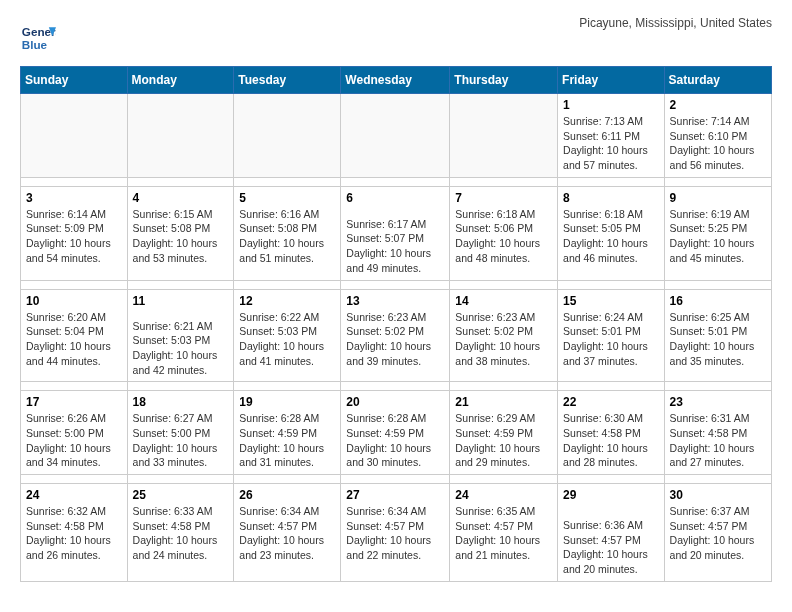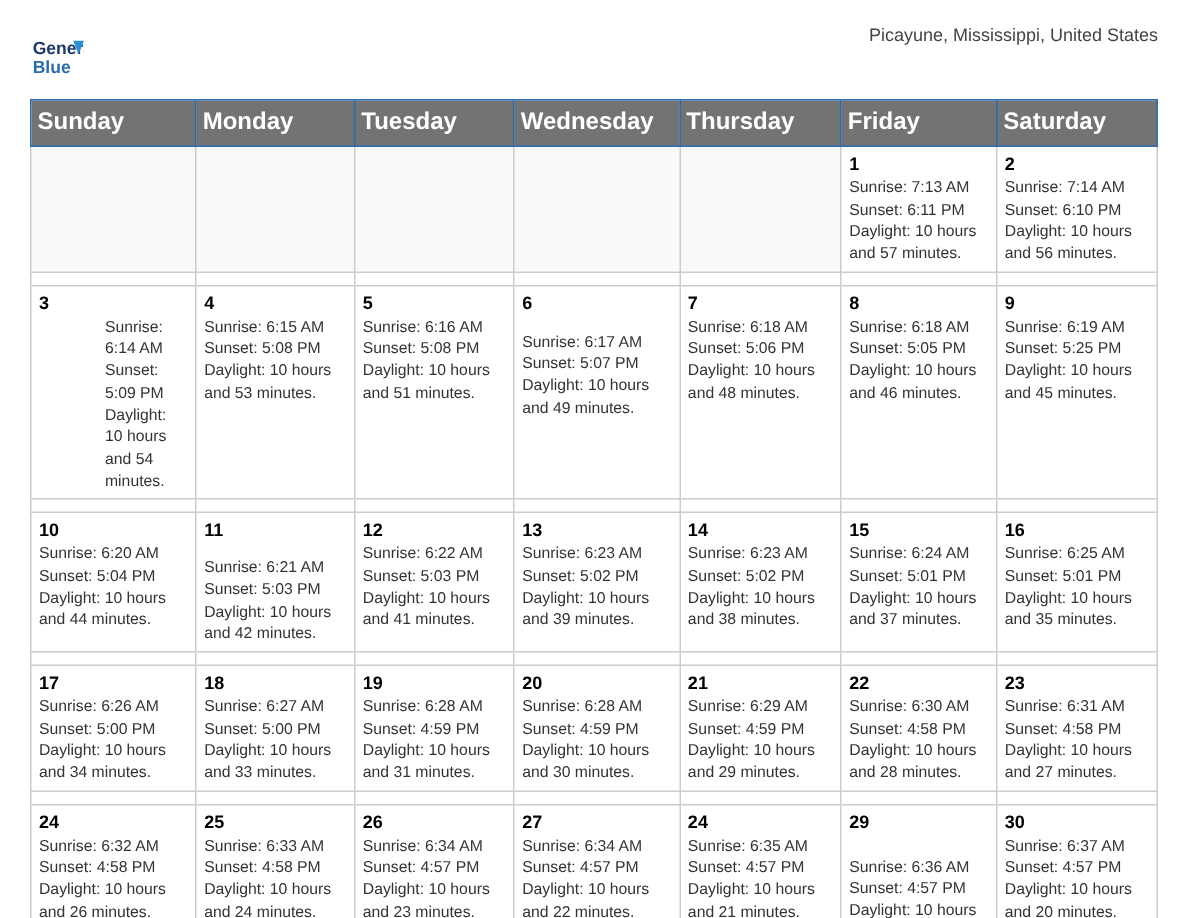--- a/index.html
+++ b/index.html
@@ -38,25 +38,25 @@
       font-size: 12px;
       font-weight: normal;
       color: #444;
     }
     .calendar {
       width: 100%;
       border-collapse: collapse;
       font-size: 11px;
     }
     .calendar thead tr th {
-      background-color: #737373;
+      background-color: #0369a1;
       color: #fff;
       padding: 6px 4px;
       text-align: left;
-      font-size: 16px;
+      font-size: 12px;
       font-weight: bold;
       border: 1px solid #2b6cb0;
       margin-left: 36px;
     }
     .calendar tbody tr td {
       vertical-align: top;
       padding: 4px 5px;
       border: 1px solid #ccc;
       min-height: 80px;
       width: 113px;
@@ -147,21 +147,21 @@
         <td></td>
         <td></td>
         <td></td>
         <td></td>
         <td></td>
         <td></td>
       </tr>
       <tr>
         <td>
           <span class="day-number">3</span>
-          <div class="day-info" style="white-space: pre-line; margin-left: 44px;">Sunrise: 6:14 AM
+          <div class="day-info" style="white-space: pre-line;">Sunrise: 6:14 AM
 Sunset: 5:09 PM
 Daylight: 10 hours and 54 minutes.</div>
         </td>
         <td>
           <span class="day-number">4</span>
           <div class="day-info" style="white-space: pre-line;">Sunrise: 6:15 AM
 Sunset: 5:08 PM
 Daylight: 10 hours and 53 minutes.</div>
         </td>
         <td>

